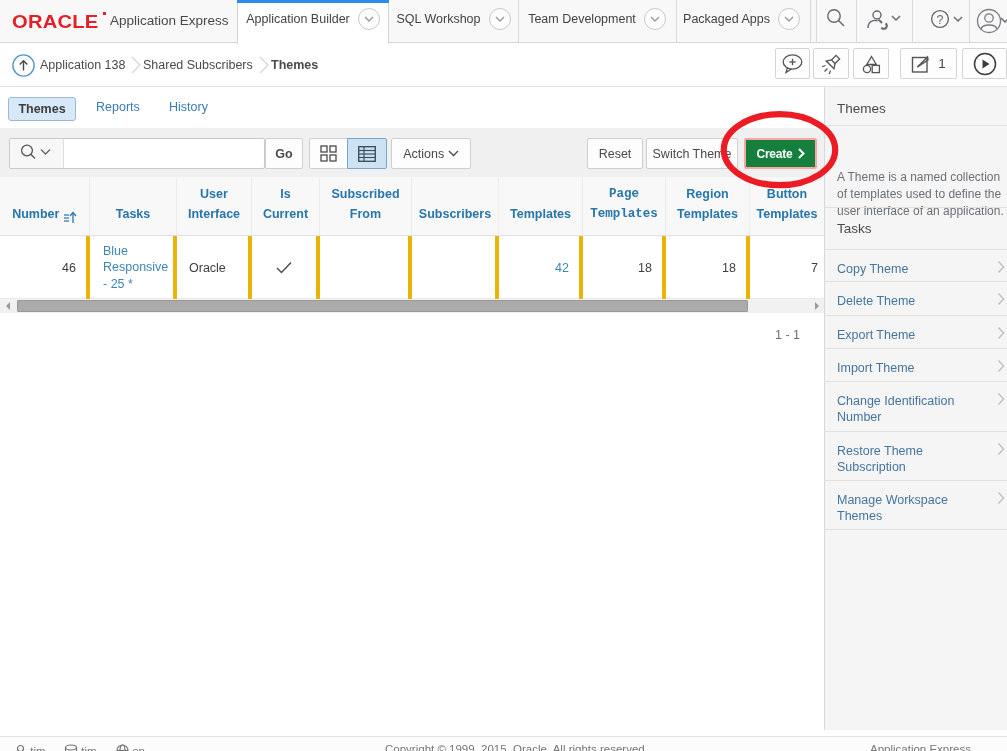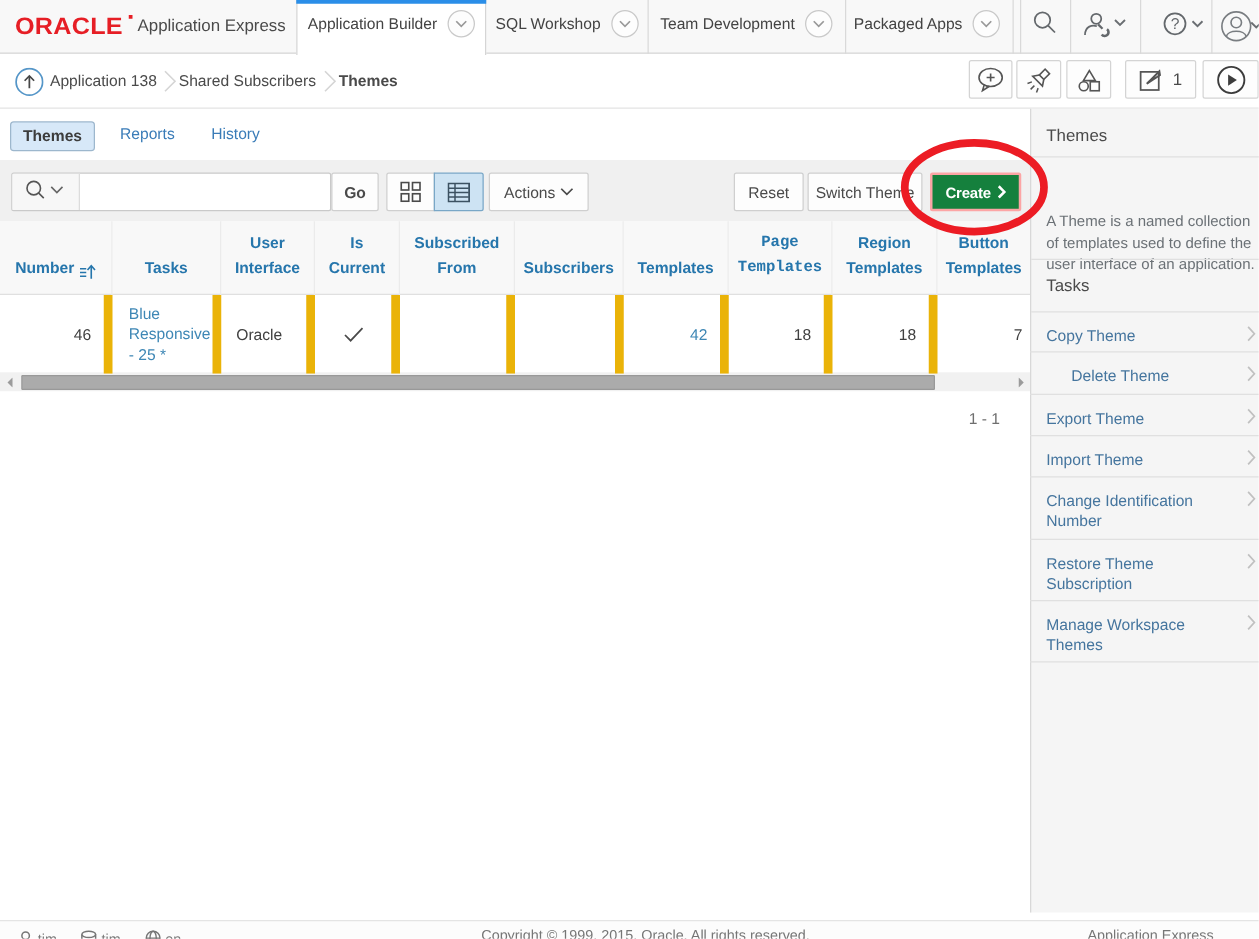--- a/index.html
+++ b/index.html
@@ -40,21 +40,21 @@
 .searchbox { position:absolute; left:9px; top:138px; width:256px; height:31px; background:#fff; border:1px solid #c9c9c9; border-radius:2px; }
 .searchbox .mag { position:absolute; left:0; top:0; width:54px; height:29px; background:#f7f7f7; border-right:1px solid #dcdcdc; }
 .tbtn { position:absolute; top:138px; height:31px; background:#fdfdfd; border:1px solid #cfcfcf; border-radius:2px; font-size:12.5px; color:#4a4a4a; display:flex; align-items:center; justify-content:center; }
 .tbtn-blue { background:#cde3f3; border-color:#79a7c7; }
 .createbtn { position:absolute; left:744px; top:138px; width:73px; height:31px; background:#15803d; border:2px solid #fca5a5; border-radius:2px; color:#fff; font-weight:bold; font-size:12px; }
 
 
 .tbl-head { position:absolute; left:0; top:177px; width:824px; height:59px; background:#f8f8f8; border-bottom:1px solid #e0e0e0; }
 .th { position:absolute; top:0; height:59px; border-right:1px solid #ebebeb; color:#2676ac; font-weight:bold; font-size:12.5px; line-height:19.5px; display:flex; align-items:flex-end; justify-content:center; text-align:center; padding-bottom:12px; }
 .tbl-row { position:absolute; left:0; top:236px; width:824px; height:63px; background:#fff; border-bottom:1px solid #ebebeb; }
-.td { position:absolute; top:0; height:63px; border-right:7px solid #eab308; font-size:12.5px; color:#404040; display:flex; align-items:center; }
+.td { position:absolute; top:0; height:63px; border-right:4px solid #eab308; font-size:12.5px; color:#404040; display:flex; align-items:center; }
 .td.r { justify-content:flex-end; padding-right:10px; }
 .td.c { justify-content:center; }
 
 
 .scrollbar { position:absolute; left:0; top:299px; width:824px; height:14px; background:#f1f1f1; }
 .sb-thumb { position:absolute; left:17px; top:1px; width:731px; height:12px; background:#ababab; border:1px solid #999; border-radius:1px; }
 .sb-arrow { position:absolute; top:0; width:15px; height:14px; display:flex; align-items:center; justify-content:center; }
 
 .pag { position:absolute; left:740px; top:328px; width:60px; text-align:right; font-size:12.5px; color:#6f6f6f; }
 
@@ -193,21 +193,21 @@
 <div class="sb-line" style="top:125px; left:825px; position:absolute;"></div>
 <div class="abs" style="left:837px; top:143px; font-size:12px; line-height:17px; color:#6b7176; white-space:nowrap;margin-top:26px;">A Theme is a named collection<br>of templates used to define the<br>user interface of an application.</div>
 <div class="sb-line" style="top:207px; left:825px; position:absolute;"></div>
 <div class="sb-h" style="top:221px; left:837px; position:absolute;">Tasks</div>
 <div class="sb-line" style="top:249px; left:825px; position:absolute;"></div>
 <div class="task" style="top:250px; height:32px;">
     <a>Copy Theme<span class="tchev"><svg width="8" height="14">
           <polyline points="1.5,1.5 6.5,7 1.5,12.5" fill="none" stroke="#c0c0c0" stroke-width="1.4"></polyline>
         </svg></span></a>
   </div>
-<div class="task" style="top:282px; height:34px;padding-left:20px;">
+<div class="task" style="top:282px; height:34px;">
     <a>Delete Theme<span class="tchev"><svg width="8" height="14">
           <polyline points="1.5,1.5 6.5,7 1.5,12.5" fill="none" stroke="#c0c0c0" stroke-width="1.4"></polyline>
         </svg></span></a>
   </div>
 <div class="task" style="top:316px; height:33px;">
     <a>Export Theme<span class="tchev"><svg width="8" height="14">
           <polyline points="1.5,1.5 6.5,7 1.5,12.5" fill="none" stroke="#c0c0c0" stroke-width="1.4"></polyline>
         </svg></span></a>
   </div>
 <div class="task" style="top:349px; height:33px;">

